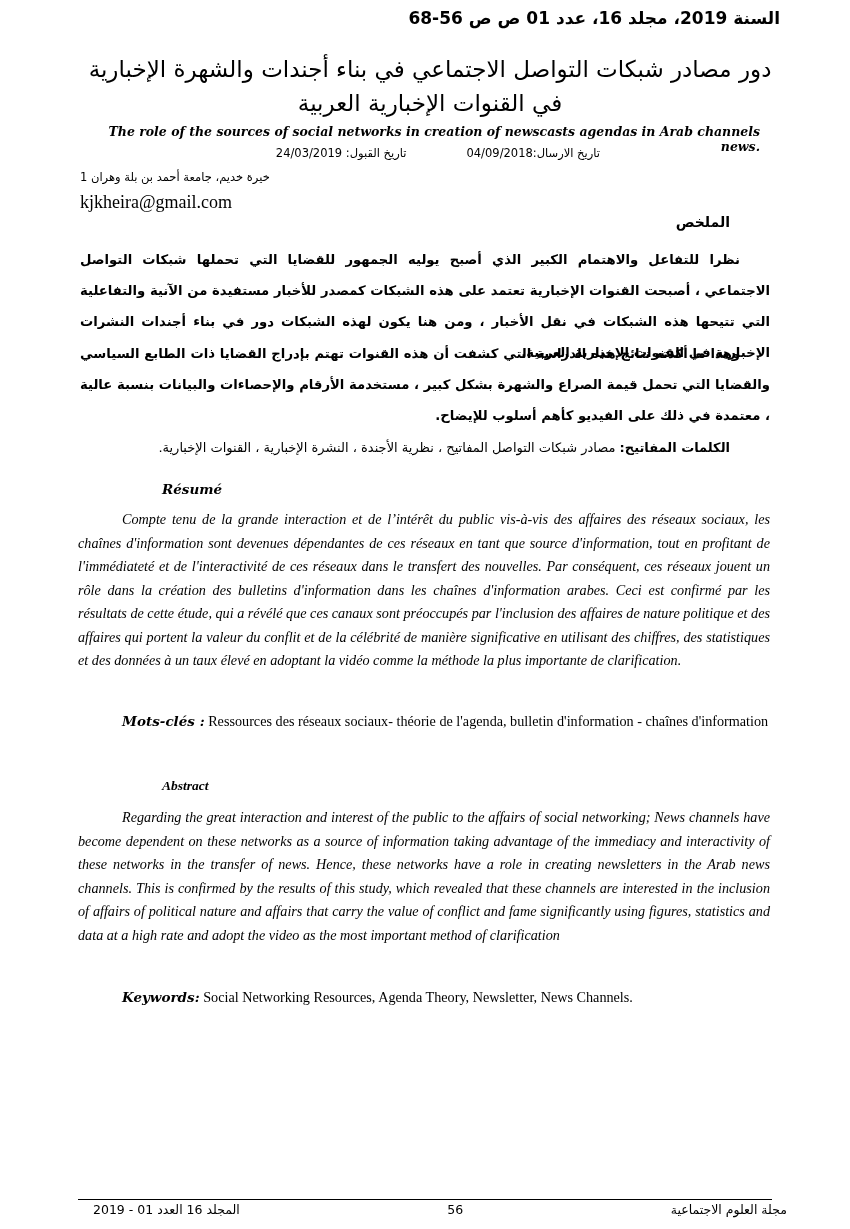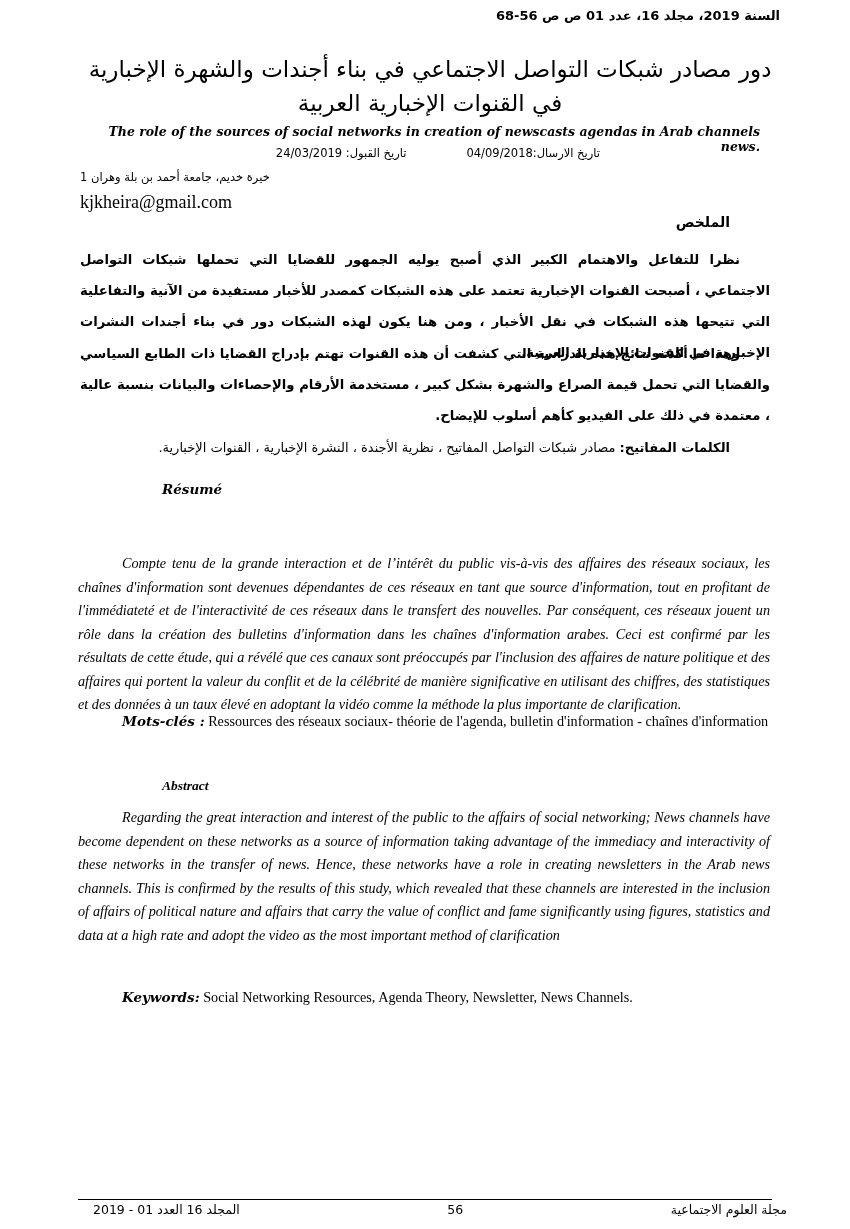--- a/index.html
+++ b/index.html
@@ -1,35 +1,35 @@
 <!DOCTYPE html>
 <html><head>
 <meta charset="utf-8">
 <style>
   html, body { margin: 0; padding: 0; background: #ffffff; }
   body { width: 850px; height: 1229px; position: relative; overflow: hidden; color: #000; font-family: "DejaVu Serif", serif; }
   .abs { position: absolute; }
-  .header-meta { top: 8px; right: 70px; font-family: "DejaVu Sans", sans-serif; font-weight: bold; font-size: 13px; direction: rtl; }
+  .header-meta { top: 8px; right: 70px; font-family: "DejaVu Sans", sans-serif; font-weight: bold; font-size: 17px; direction: rtl; }
   .title-ar { top: 52px; left: 80px; width: 700px; text-align: center; direction: rtl; font-family: "DejaVu Sans", sans-serif; font-size: 23px; line-height: 34px; }
   .title-en { top: 124px; left: 100px; width: 660px; text-align: right; font-family: "DejaVu Serif", serif; font-style: italic; font-weight: bold; font-size: 12.5px; }
   .dates { top: 146px; left: 200px; width: 400px; direction: rtl; font-family: "DejaVu Sans", sans-serif; font-size: 11.5px; display: flex; gap: 60px; }
   .author { top: 170px; left: 80px; direction: rtl; font-family: "DejaVu Sans", sans-serif; font-size: 11.5px; }
   .email { top: 192px; left: 80px; font-family: "Liberation Serif", serif; font-size: 18px; }
   .ar-heading { top: 214px; right: 120px; direction: rtl; font-family: "DejaVu Sans", sans-serif; font-weight: bold; font-size: 14px; }
   .ar-para { left: 80px; width: 690px; direction: rtl; text-align: justify; font-family: "DejaVu Sans", sans-serif; font-weight: bold; font-size: 13.2px; line-height: 31px; }
   .ar-p1 { top: 244px; text-indent: 30px; }
   .ar-p2 { top: 338px; text-indent: 30px; }
   .ar-keywords { top: 440px; left: 140px; width: 590px; direction: rtl; text-align: right; font-family: "DejaVu Sans", sans-serif; font-size: 13px; font-weight: bold; }
   .ar-keywords .lbl { font-weight: bold; }
   .ar-keywords .val { font-weight: normal; }
   .sec-heading { left: 122px; font-family: "DejaVu Serif", serif; font-style: italic; font-weight: bold; font-size: 13.5px; margin-left: 40px; }
   .fr-heading { top: 481px; }
   .en-heading { top: 778px; font-family: Liberation Serif, serif; }
   .lat-para { left: 78px; width: 692px; text-align: justify; font-family: "Liberation Serif", serif; font-style: italic; font-size: 14.2px; line-height: 23.5px; text-indent: 44px; }
-  .fr-para { top: 508px; margin-top: 44px; }
+  .fr-para { top: 508px; }
   .en-para { top: 806px; }
   .mots { top: 706px; left: 78px; width: 692px; text-align: justify; font-family: "Liberation Serif", serif; font-size: 14.2px; line-height: 30px; text-indent: 44px; }
   .mots .lbl, .kw .lbl { font-style: italic; font-weight: bold; font-family: "DejaVu Serif", serif; font-size: 13.5px; }
   .kw { top: 989px; left: 122px; font-family: "Liberation Serif", serif; font-size: 14.2px; }
   .footer-rule { top: 1199px; left: 78px; width: 694px; height: 0; border-top: 1.5px solid #000; }
   .footer { top: 1202px; left: 93px; width: 694px; display: flex; justify-content: space-between; align-items: center; font-family: "DejaVu Sans", sans-serif; font-size: 12.5px; }
   .footer .left { direction: rtl; }
   .footer .right { direction: rtl; }
 </style>
 </head>

